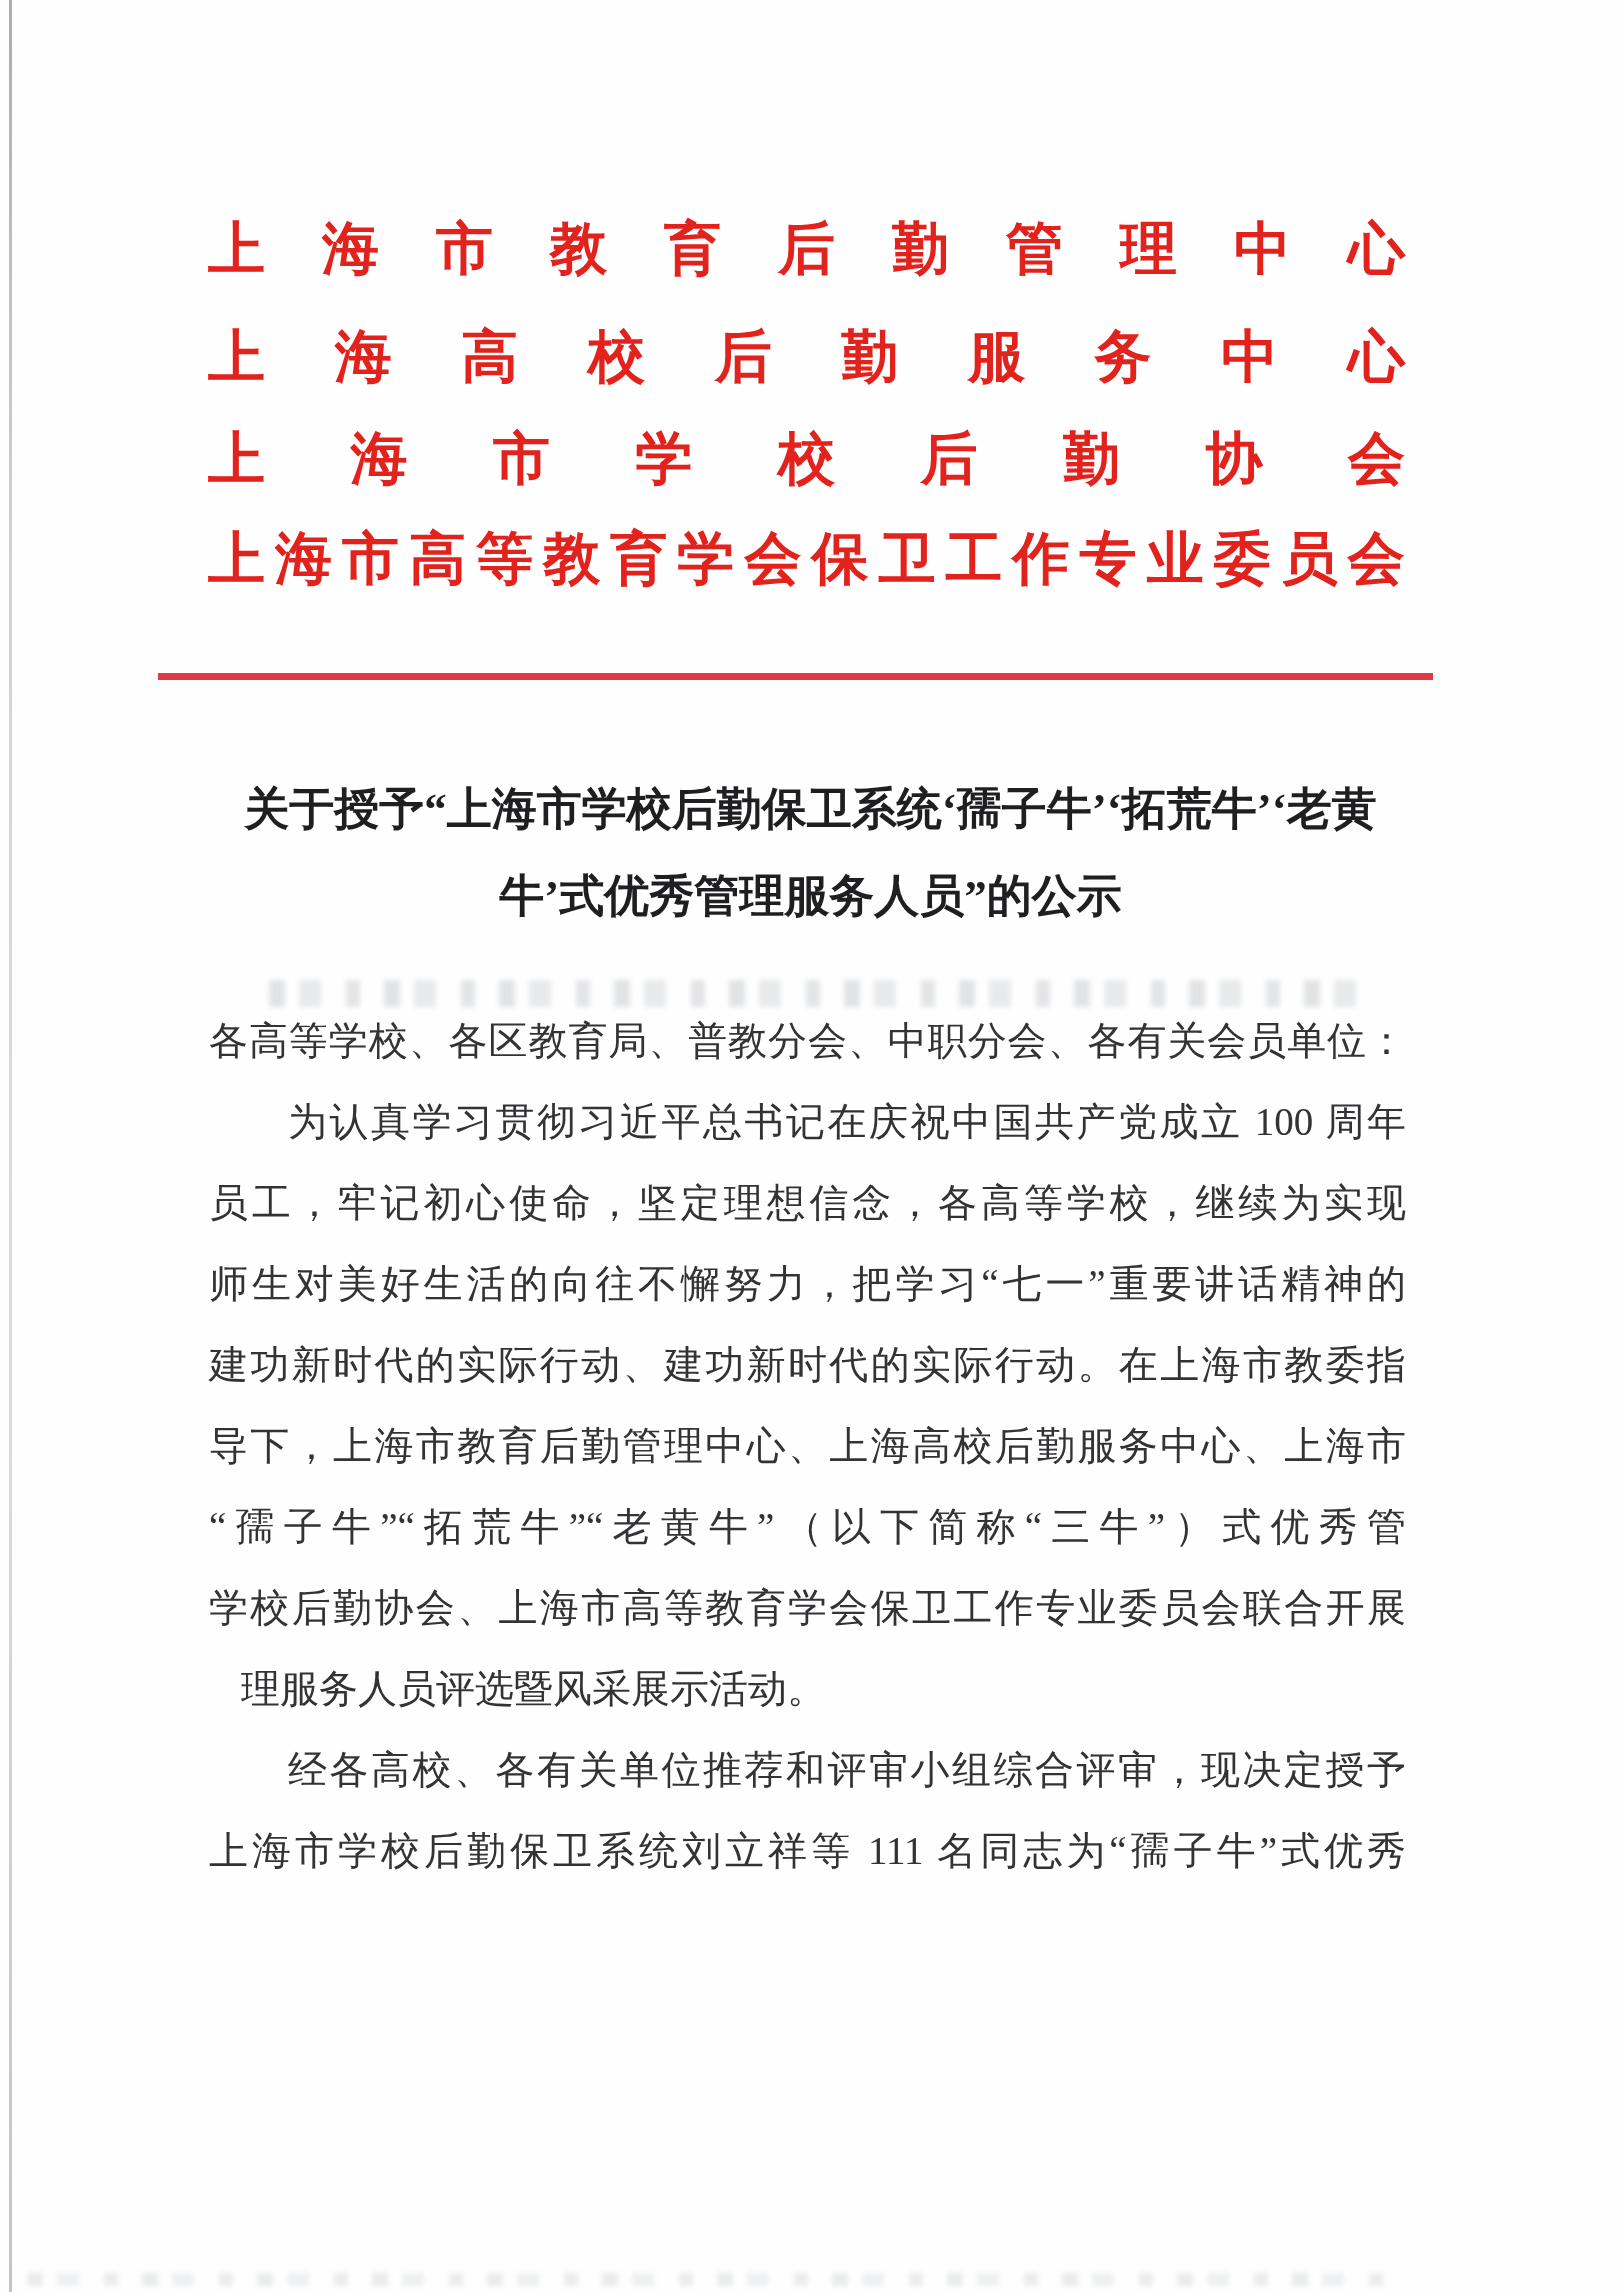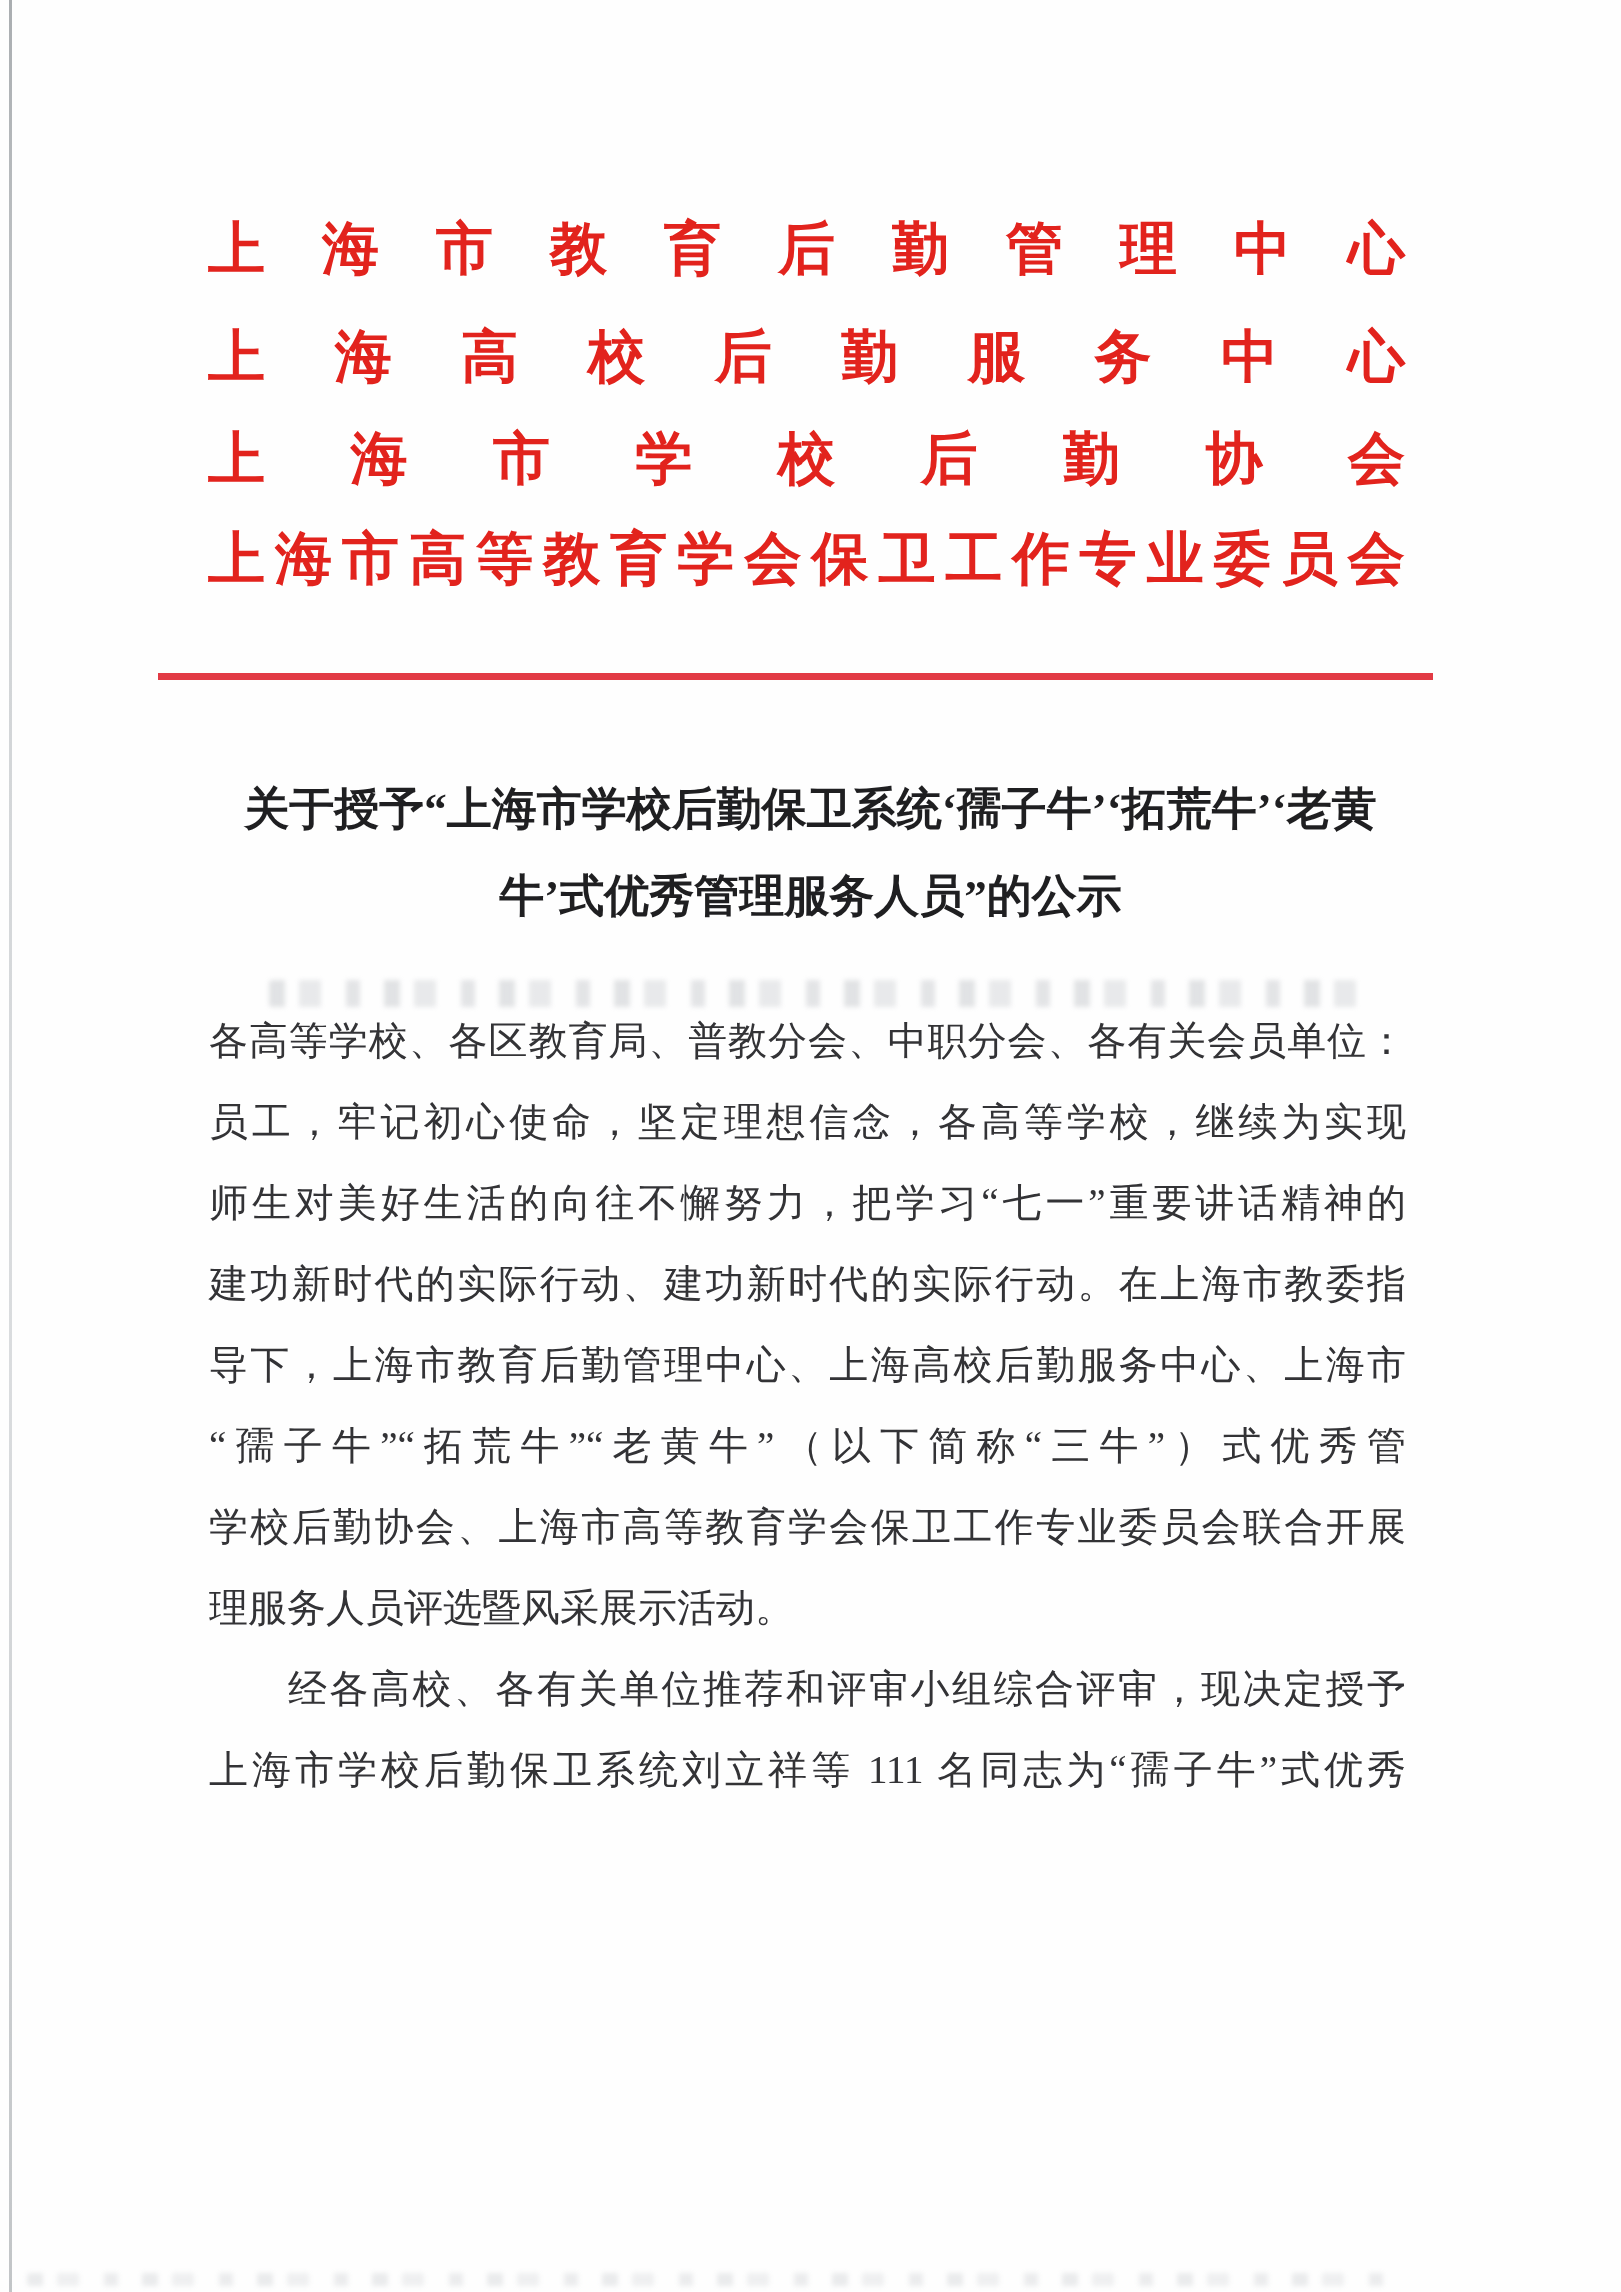--- a/index.html
+++ b/index.html
@@ -39,21 +39,21 @@
     font-weight:700; font-size:45px; line-height:87px;
     color:#1f1f21;
   }
   .body-text {
     position:absolute; top:1000px; left:209px; width:1197px;
     font-size:39px; line-height:81px;
     color:#333336;
   }
   .bline { height:81px; text-align:justify; text-align-last:justify; }
   .bline.indent { text-indent:79px; }
-  .bline.short { text-align:left; text-align-last:left; }
+  .bline.short { text-align:left; text-align-last:left;margin-left:32px; }
   
   .ghost {
     position:absolute;
     background:repeating-linear-gradient(90deg,
       rgba(150,155,162,.50) 0 16px, rgba(0,0,0,0) 16px 30px,
       rgba(160,165,172,.42) 30px 52px, rgba(0,0,0,0) 52px 77px,
       rgba(148,153,160,.46) 77px 91px, rgba(0,0,0,0) 91px 115px);
     filter:blur(2.7px);
     border-radius:3.6px;
   }
@@ -129,20 +129,21 @@
 
   <div class="title">
     <div>关于授予“上海市学校后勤保卫系统‘孺子牛’‘拓荒牛’‘老黄</div>
     <div>牛’式优秀管理服务人员”的公示</div>
   </div>
 
   <div class="ghost ghost-top"></div>
 
   <div class="body-text">
     <div class="bline">各高等学校、各区教育局、普教分会、中职分会、各有关会员单位：</div>
+    <div class="bline indent">为认真学习贯彻习近平总书记在庆祝中国共产党成立 100 周年</div>
     <div class="bline">员工，牢记初心使命，坚定理想信念，各高等学校，继续为实现</div>
     <div class="bline">师生对美好生活的向往不懈努力，把学习“七一”重要讲话精神的</div>
     <div class="bline">建功新时代的实际行动、建功新时代的实际行动。在上海市教委指</div>
     <div class="bline">导下，上海市教育后勤管理中心、上海高校后勤服务中心、上海市</div>
     <div class="bline">“孺子牛”“拓荒牛”“老黄牛”（以下简称“三牛”）式优秀管</div>
     <div class="bline">学校后勤协会、上海市高等教育学会保卫工作专业委员会联合开展</div>
     <div class="bline short">理服务人员评选暨风采展示活动。</div>
     <div class="bline indent">经各高校、各有关单位推荐和评审小组综合评审，现决定授予</div>
     <div class="bline">上海市学校后勤保卫系统刘立祥等 111 名同志为“孺子牛”式优秀</div>
   </div>

